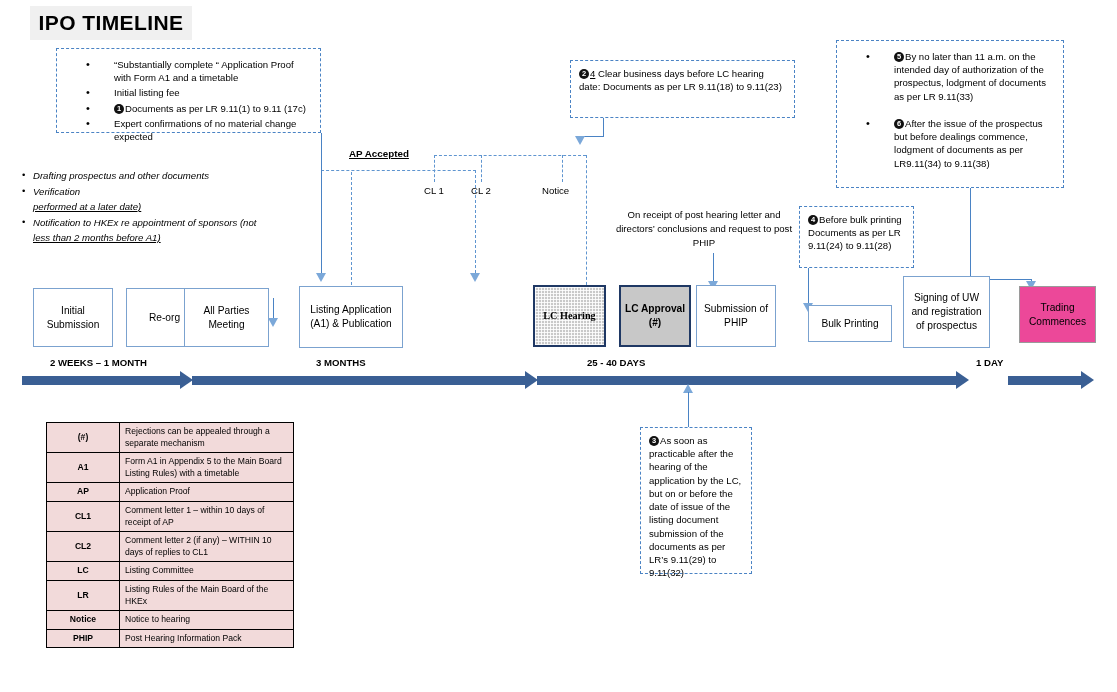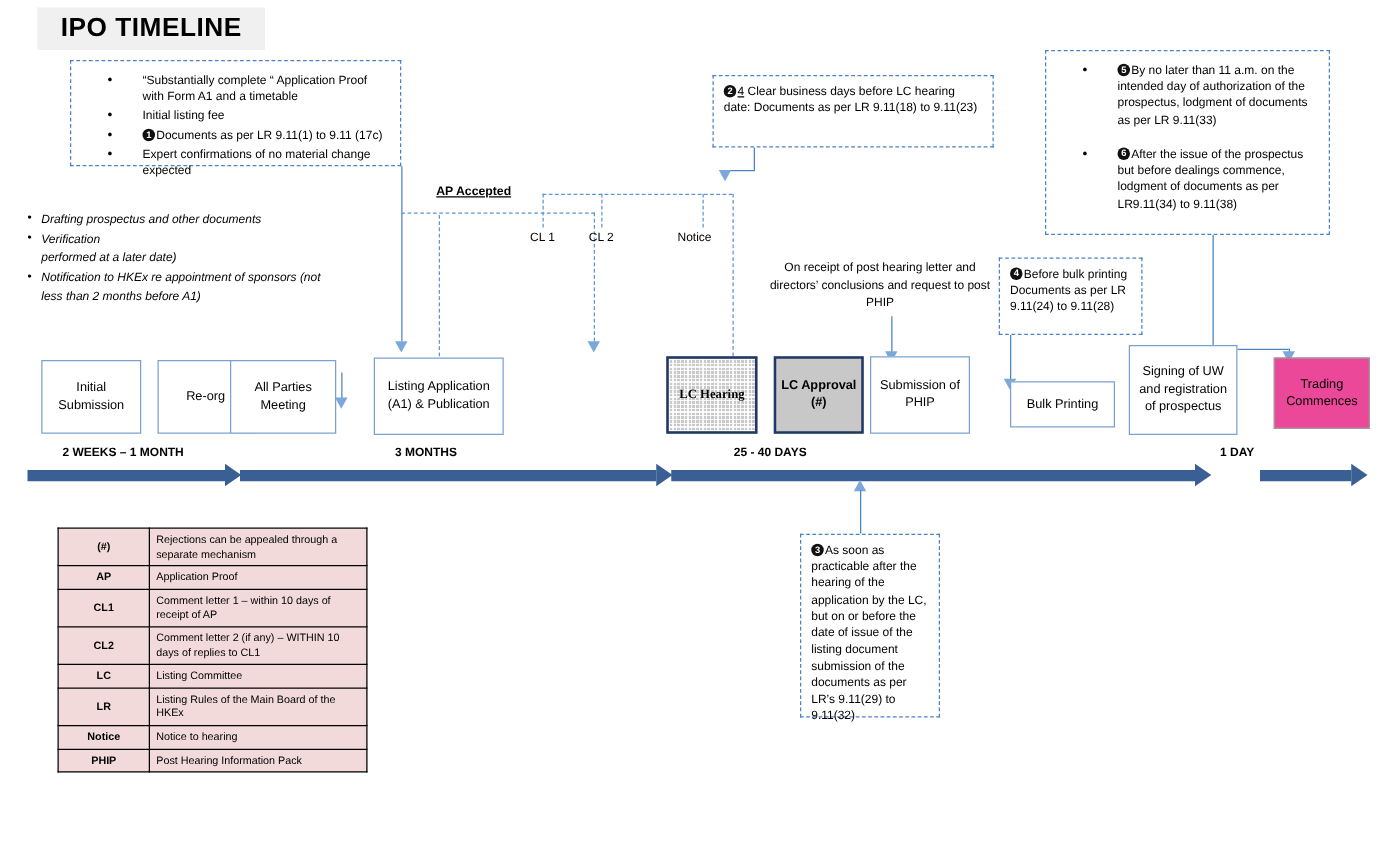--- a/index.html
+++ b/index.html
@@ -5,21 +5,21 @@
   html,body{margin:0;padding:0;background:#ffffff;}
   body{
     width:1117px;height:692px;position:relative;overflow:hidden;
     font-family:"Liberation Sans","DejaVu Sans",sans-serif;
     color:#000;
   }
   .abs{position:absolute;box-sizing:border-box;}
 
   
   #title-banner{
-    left:30px;top:6px;width:182px;height:34px;
+    left:30px;top:6px;width:162px;height:34px;
     background:#f0f0f0;display:flex;align-items:center;justify-content:center;
   }
   #title-banner .t{font-size:21px;font-weight:bold;letter-spacing:.4px;}
 
   
   .dashed-box{
     border:1.6px dashed #4a83c4;background:#fff;
     padding:6px 8px;font-size:9.6px;line-height:1.38;
   }
   .dashed-box ul{margin:3px;padding:0;list-style:none;}
@@ -35,21 +35,21 @@
     text-align:center;font-weight:bold;vertical-align:1px;margin-right:1px;
   }
   .u{text-decoration:underline;}
 
   
   #prep-list{left:22px;top:168px;width:300px;font-size:9.6px;
     font-style:italic;line-height:1.62;}
   #prep-list div{position:relative;padding-left:11px;}
   #prep-list div::before{content:"\2022";position:absolute;left:0;top:-1px;
     font-style:normal;}
-  #prep-list .cont{padding-left:11px;}
+  #prep-list .cont{padding-left:11px;text-decoration:underline;}
   #prep-list .cont::before{content:"";}
 
   
   .pbox{
     background:#fff;border:1.4px solid #7ba2cf;
     display:flex;align-items:center;justify-content:center;text-align:center;
     font-size:10.2px;line-height:1.34;padding:2px 3px;
   }
   .pbox.strong{border:2.4px solid #1f3864;}
   .pbox.hatch{
@@ -215,20 +215,24 @@
   <span class="num">3</span><span>As soon as practicable after the hearing of the application by the LC, but on or before the date of issue of the listing document submission of the documents as per LR’s 9.11(29) to 9.11(32)</span>
 </div>
 
 <table class="abs" id="legend">
   <tbody>
     <tr>
       <td class="k">(#)</td>
       <td>Rejections can be appealed through a separate mechanism</td>
     </tr>
     <tr>
+      <td class="k">A1</td>
+      <td>Form A1 in Appendix 5 to the Main Board Listing Rules) with a timetable</td>
+    </tr>
+    <tr>
       <td class="k">AP</td>
       <td>Application Proof</td>
     </tr>
     <tr>
       <td class="k">CL1</td>
       <td>Comment letter 1 – within 10 days of receipt of AP</td>
     </tr>
     <tr>
       <td class="k">CL2</td>
       <td>Comment letter 2 (if any) – WITHIN 10 days of replies to CL1</td>

